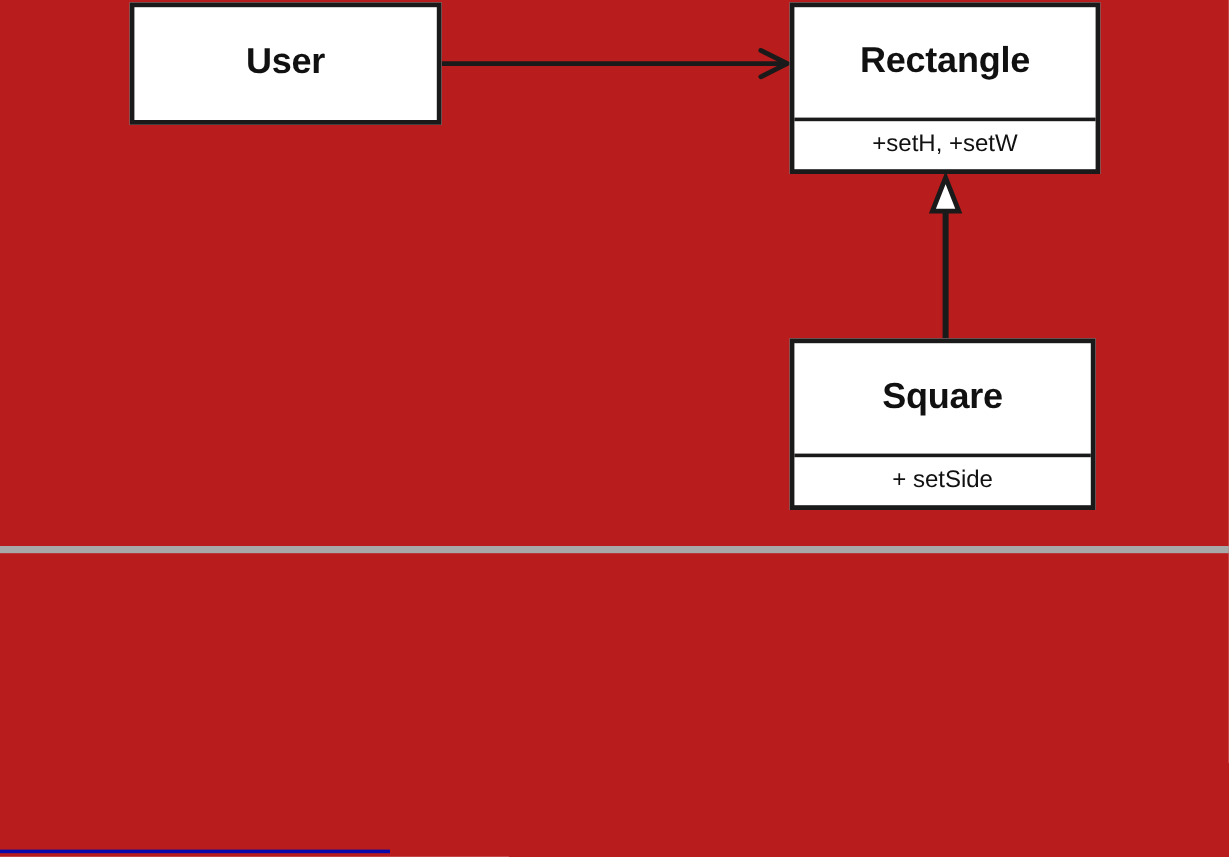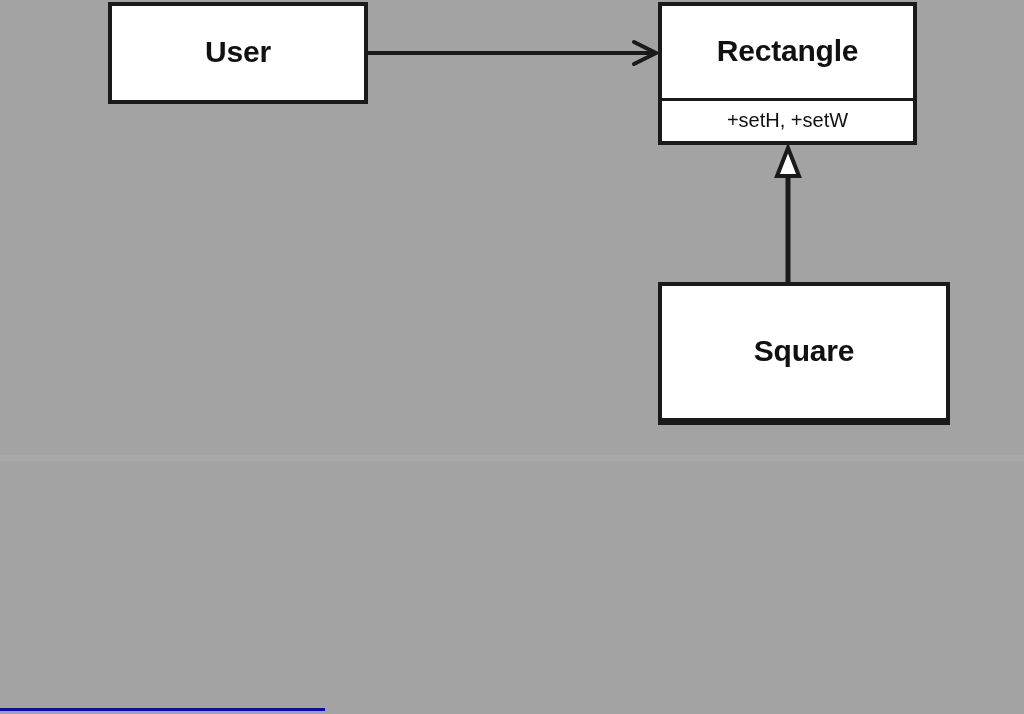--- a/index.html
+++ b/index.html
@@ -10,21 +10,21 @@
   body {
     width: 1024px;
     height: 714px;
     font-family: "Liberation Sans", sans-serif;
     overflow: hidden;
   }
   #canvas {
     position: relative;
     width: 1024px;
     height: 714px;
-    background: #a3a3a3;
+    background: #b91c1c;
   }
 
   
   .uml-class {
     position: absolute;
     box-sizing: border-box;
     background: #ffffff;
     border: 4px solid #1a1a1a;
     display: flex;
     flex-direction: column;
@@ -54,21 +54,21 @@
     font-weight: normal;
     font-size: 20px;
     color: #111111;
     line-height: 1;
     padding-bottom: 3px;
   }
 
   
   #box-user      { left: 108px; top: 2px;   width: 260px; height: 102px; }
   #box-rectangle { left: 658px; top: 2px;   width: 259px; height: 143px; }
-  #box-square    { left: 658px; top: 282px; width: 292px; height: 143px; }
+  #box-square    { left: 658px; top: 282px; width: 255px; height: 143px; }
 
   #box-rectangle .uml-name,
   #box-square   .uml-name { height: 95px; }
   #box-rectangle .uml-members,
   #box-square   .uml-members { height: 37px; }
 
   
   .conn-svg {
     position: absolute;
     left: 0;
@@ -123,18 +123,19 @@
 
   <div class="uml-class" id="box-rectangle">
     <div class="uml-name">Rectangle</div>
     <div class="uml-sep"></div>
     <div class="uml-members">+setH, +setW</div>
   </div>
 
   <div class="uml-class" id="box-square">
     <div class="uml-name">Square</div>
     <div class="uml-sep"></div>
+    <div class="uml-members">+ setSide</div>
   </div>
 
   <div class="rule-gray"></div>
   <div class="rule-blue"></div>
 
 </div>
 
 </body></html>

